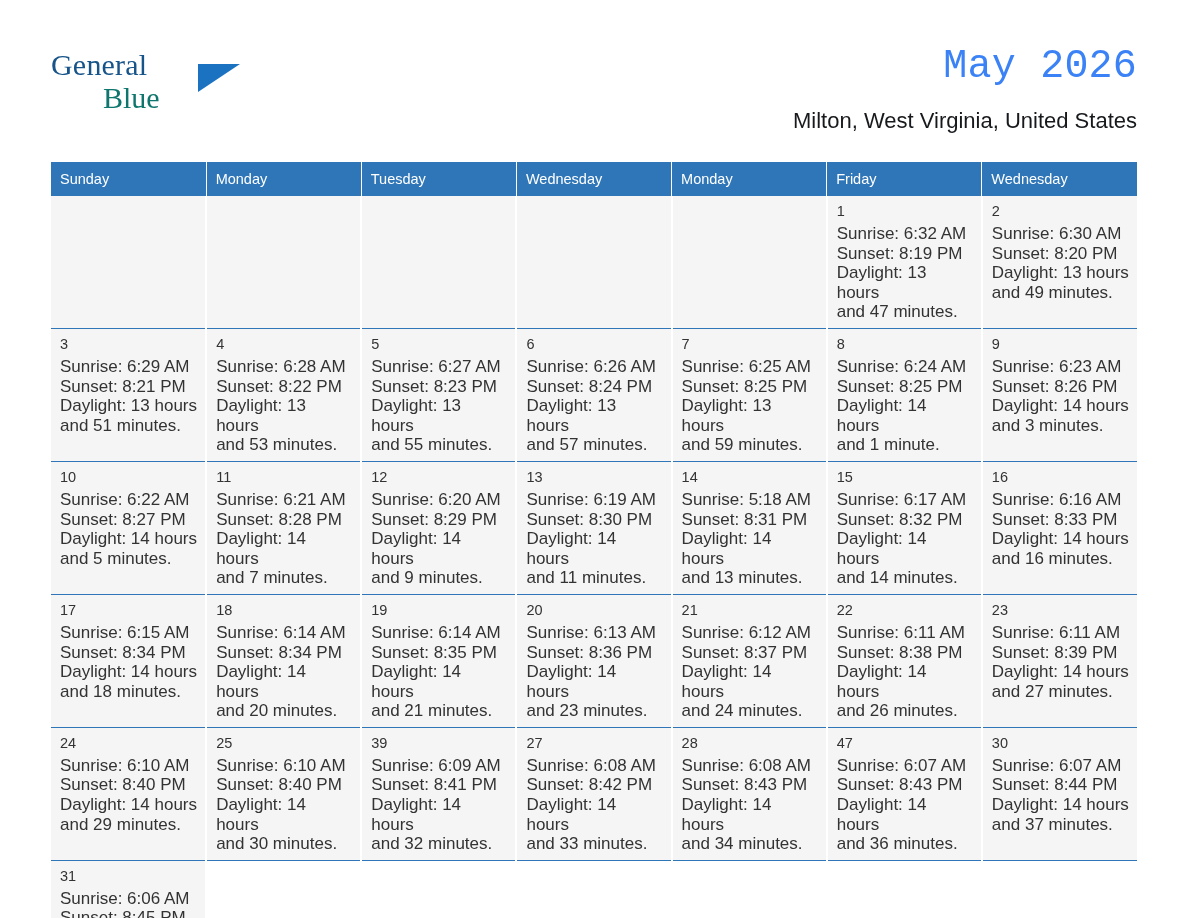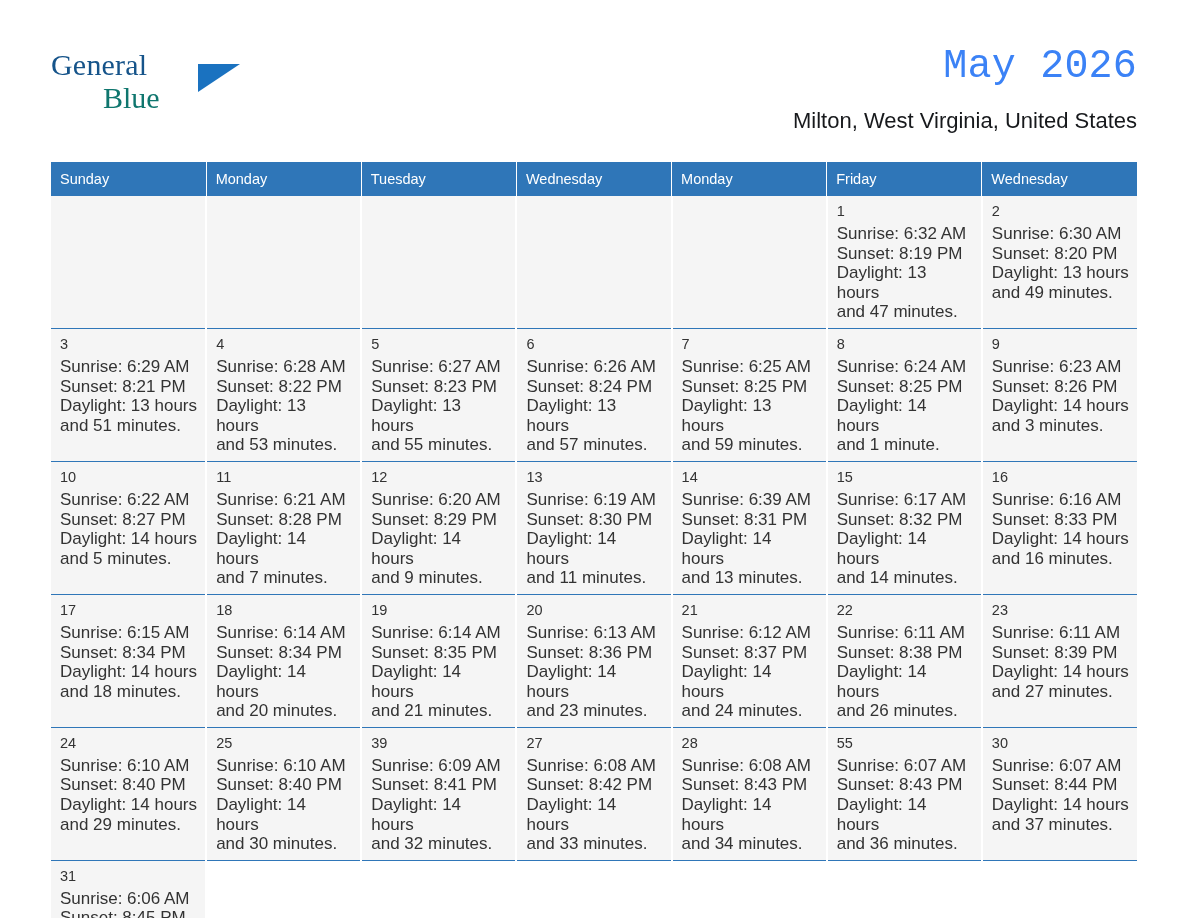--- a/index.html
+++ b/index.html
@@ -290,21 +290,21 @@
           <div class="day-num">13</div>
           <div class="info">Sunrise: 6:19 AM
 Sunset: 8:30 PM
 Daylight: 14 hours
 and 11 minutes.</div>
         </div>
           </td>
         <td>
             <div class="cell-inner">
           <div class="day-num">14</div>
-          <div class="info">Sunrise: 6:39 AM
+          <div class="info">Sunrise: 5:18 AM
 Sunset: 8:31 PM
 Daylight: 14 hours
 and 13 minutes.</div>
         </div>
           </td>
         <td>
             <div class="cell-inner">
           <div class="day-num">15</div>
           <div class="info">Sunrise: 6:17 AM
 Sunset: 8:32 PM
@@ -430,21 +430,21 @@
             <div class="cell-inner">
           <div class="day-num">28</div>
           <div class="info">Sunrise: 6:08 AM
 Sunset: 8:43 PM
 Daylight: 14 hours
 and 34 minutes.</div>
         </div>
           </td>
         <td>
             <div class="cell-inner">
-          <div class="day-num">55</div>
+          <div class="day-num">47</div>
           <div class="info">Sunrise: 6:07 AM
 Sunset: 8:43 PM
 Daylight: 14 hours
 and 36 minutes.</div>
         </div>
           </td>
         <td>
             <div class="cell-inner">
           <div class="day-num">30</div>
           <div class="info">Sunrise: 6:07 AM

